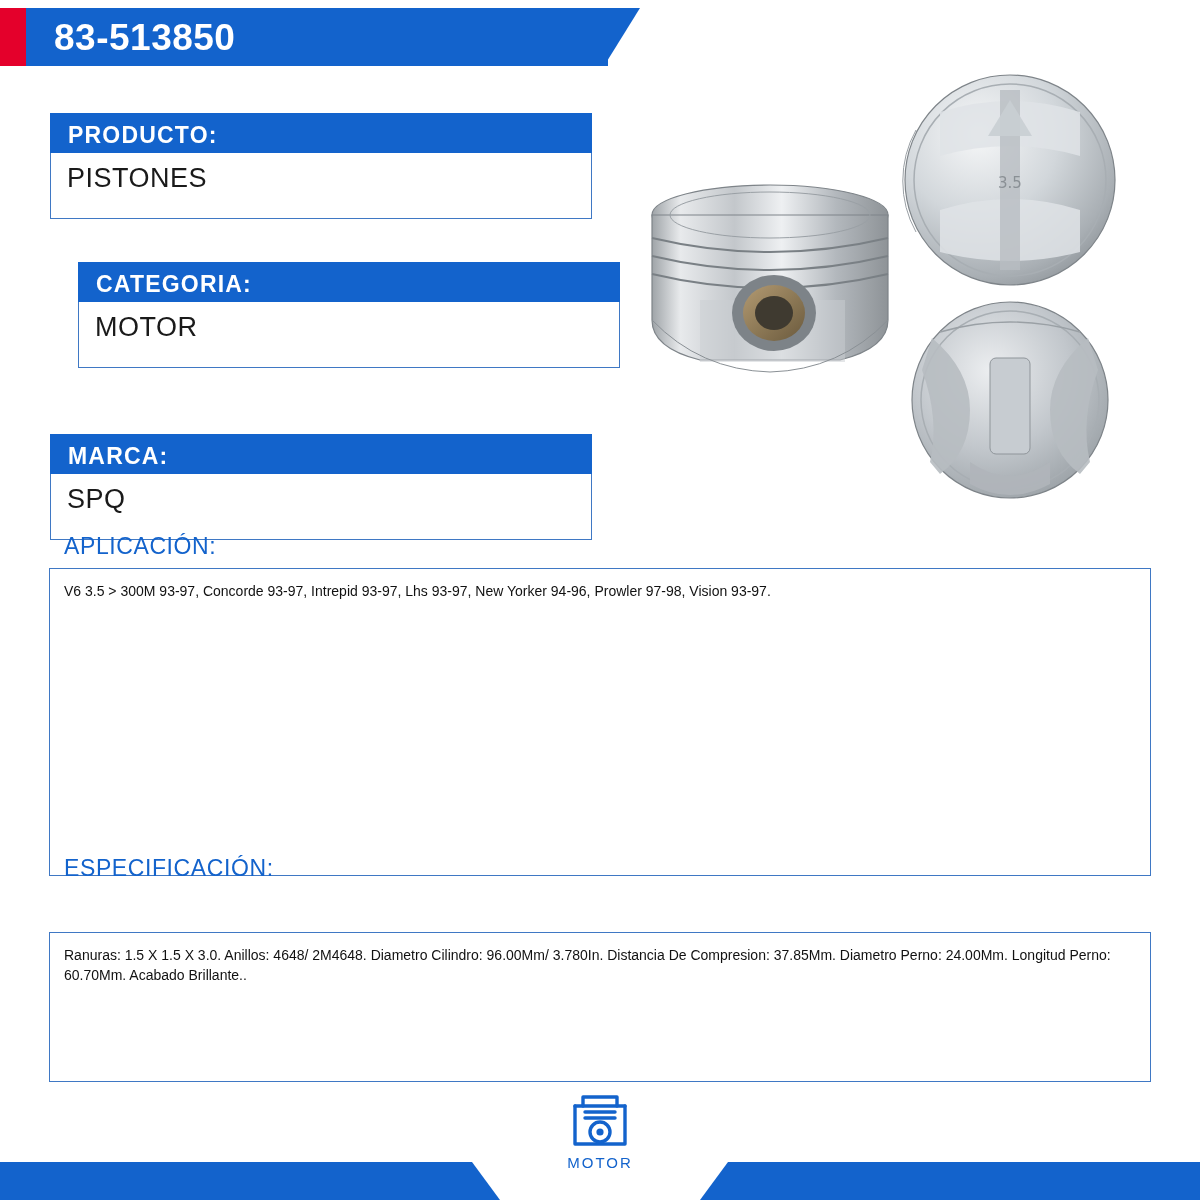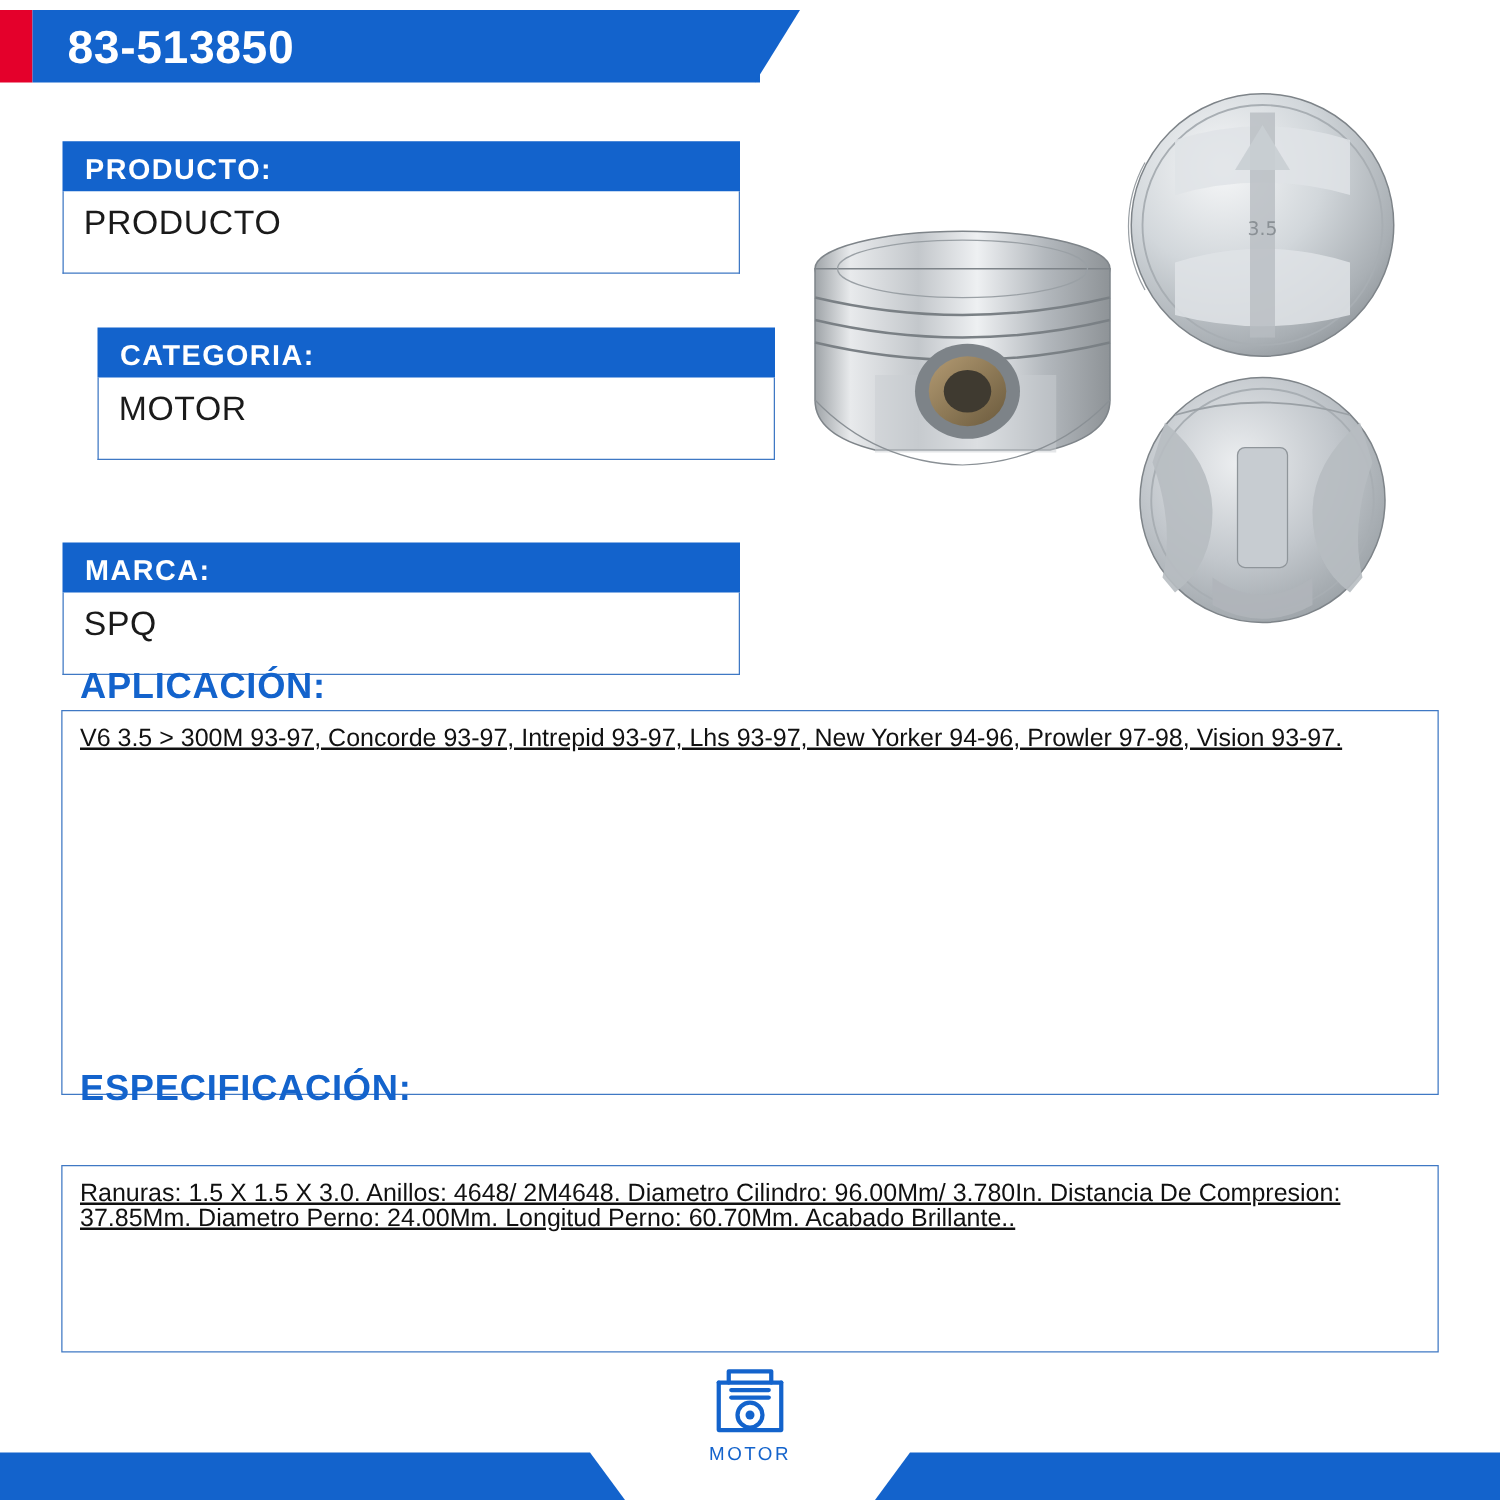--- a/index.html
+++ b/index.html
@@ -91,38 +91,37 @@
     top: 70px;
     width: 520px;
     height: 460px;
     text-align: right;
   }
 
   
   .section-title {
     position: absolute;
     left: 64px;
-    font-size: 29px;
-    font-weight: bold;
+    font-size: 23px;
+    font-weight: normal;
     color: #1363cc;
     letter-spacing: 0.6px;
   }
   .section-box {
     position: absolute;
     left: 49px;
     width: 1102px;
     border: 1px solid #3f78c4;
     box-sizing: border-box;
   }
   .section-text {
-    font-size: 20px;
+    font-size: 14px;
     color: #111111;
     line-height: 20px;
     padding: 12px 14px 0 14px;
-    text-decoration: underline;
   }
 
   .aplicacion-title { top: 533px; }
   .aplicacion-box   { top: 568px; height: 308px; }
 
   .especificacion-title { top: 855px; }
   .especificacion-box   { top: 932px; height: 150px; }
 
   
   .footer {
@@ -178,21 +177,21 @@
 <div class="header">
   <div class="header-red"></div>
   <div class="header-blue"></div>
   <div class="header-blue-tail"></div>
   <div class="header-title">83-513850</div>
 </div>
 
 <div class="info-block block-producto">
   <div class="info-label">PRODUCTO:</div>
   <div class="info-value-box">
-    <div class="info-value">PRODUCTO</div>
+    <div class="info-value">PISTONES</div>
   </div>
 </div>
 
 <div class="info-block block-categoria">
   <div class="info-label">CATEGORIA:</div>
   <div class="info-value-box">
     <div class="info-value">MOTOR</div>
   </div>
 </div>
 

